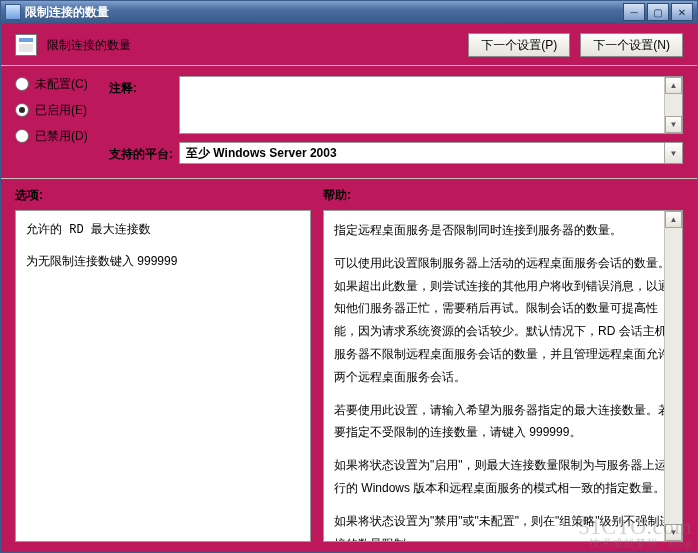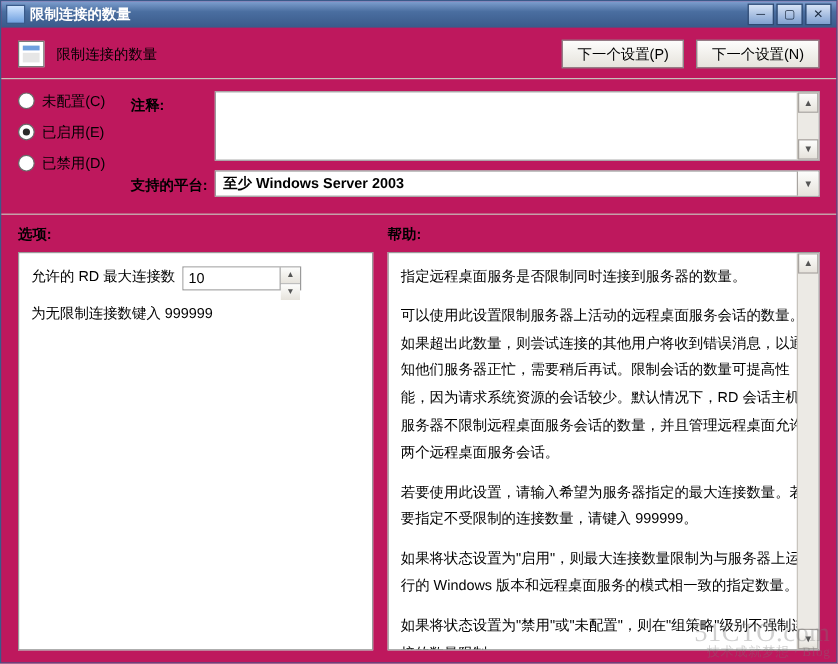--- a/index.html
+++ b/index.html
@@ -185,21 +185,21 @@
     flex: 1;
     border: 1px solid #9a9a9a;
     background: #fff;
     padding: 8px 10px;
     box-sizing: border-box;
     position: relative;
     overflow: hidden;
     line-height: 1.9;
   }
   .panel .sb-v { border-left:1px solid #c8c4bd; }
-  .opt-row { display:flex; align-items:flex-end; gap:6px; margin-bottom:8px; }
+  .opt-row { display:flex; align-items:flex-start; gap:20px; margin-bottom:8px;font-family:Liberation Mono, monospace; }
   .spinner {
     display: flex; height: 20px;
     border: 1px solid #9a9a9a; background:#fff;
     box-sizing: border-box;
   }
   .spinner input {
     width: 72px; border: none; font-size: 12px;
     padding: 0 4px; outline: none; font-family: inherit;
   }
   .spinner .sp-btns { width: 16px; display:flex; flex-direction:column; border-left:1px solid #9a9a9a;}
@@ -280,27 +280,20 @@
         </div>
       </div>
     </div>
 
     <div class="lower">
       <div class="col col-left">
         <div class="col-label">选项:</div>
         <div class="panel">
           <div class="opt-row">
             <span>允许的 RD 最大连接数</span>
-            <span class="spinner">
-              <input value="10" style="">
-              <span class="sp-btns">
-                <span class="sp-btn">▲</span>
-                <span class="sp-btn">▼</span>
-              </span>
-            </span>
           </div>
           <div>为无限制连接数键入 999999</div>
         </div>
       </div>
 
       <div class="col">
         <div class="col-label">帮助:</div>
         <div class="panel help-text">
           <p>指定远程桌面服务是否限制同时连接到服务器的数量。</p>
           <p>可以使用此设置限制服务器上活动的远程桌面服务会话的数量。如果超出此数量，则尝试连接的其他用户将收到错误消息，以通知他们服务器正忙，需要稍后再试。限制会话的数量可提高性能，因为请求系统资源的会话较少。默认情况下，RD 会话主机服务器不限制远程桌面服务会话的数量，并且管理远程桌面允许两个远程桌面服务会话。</p>

